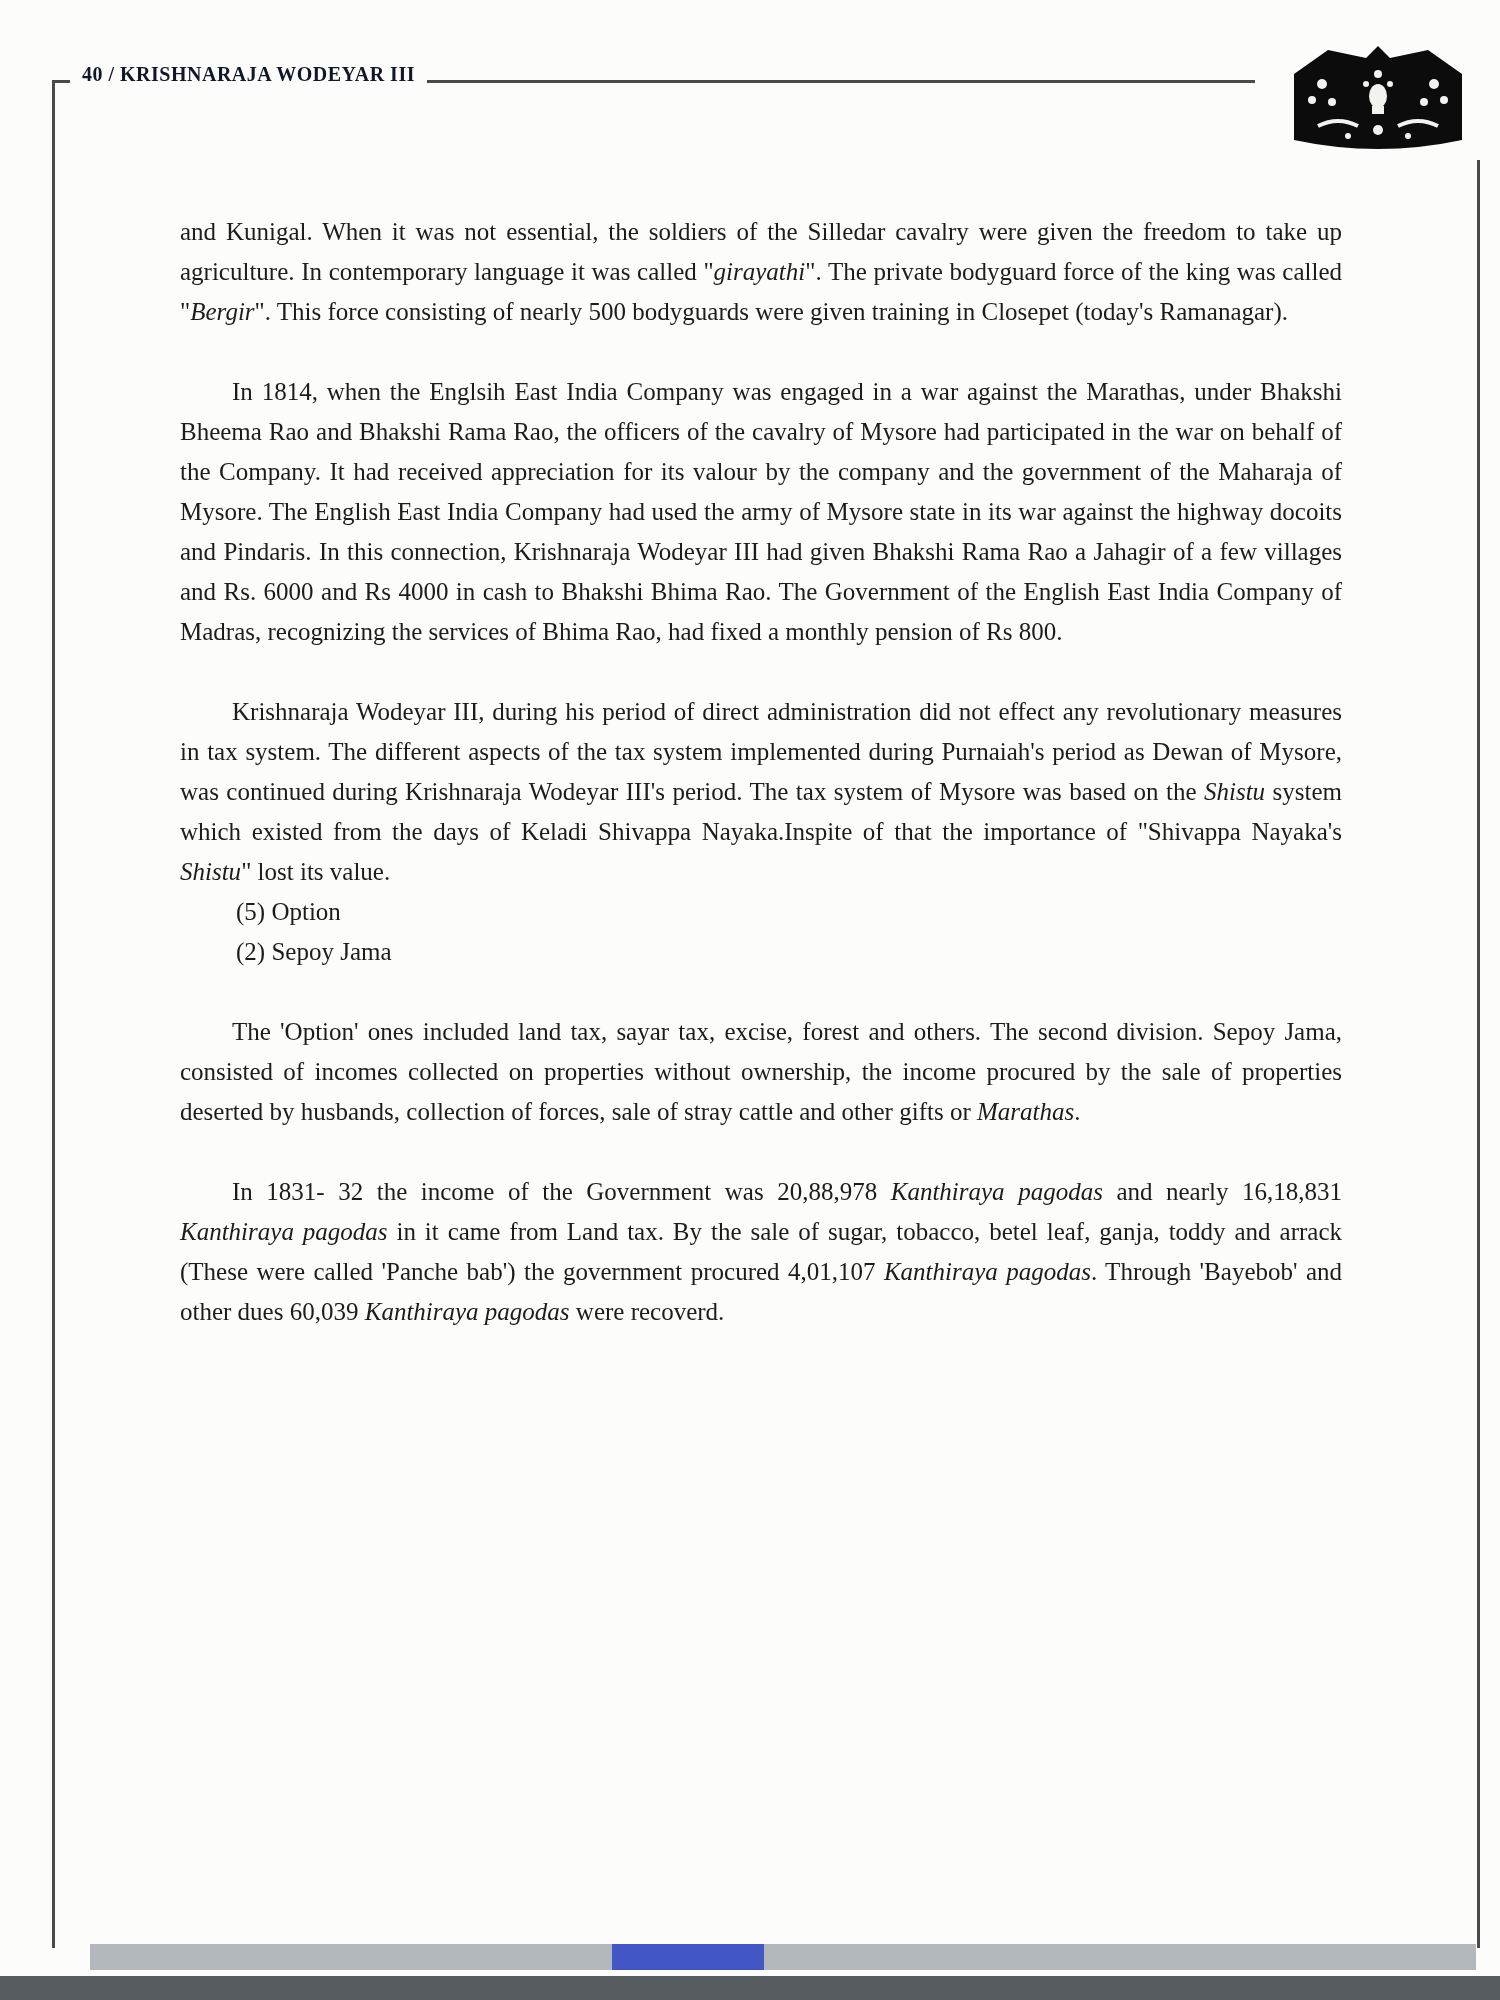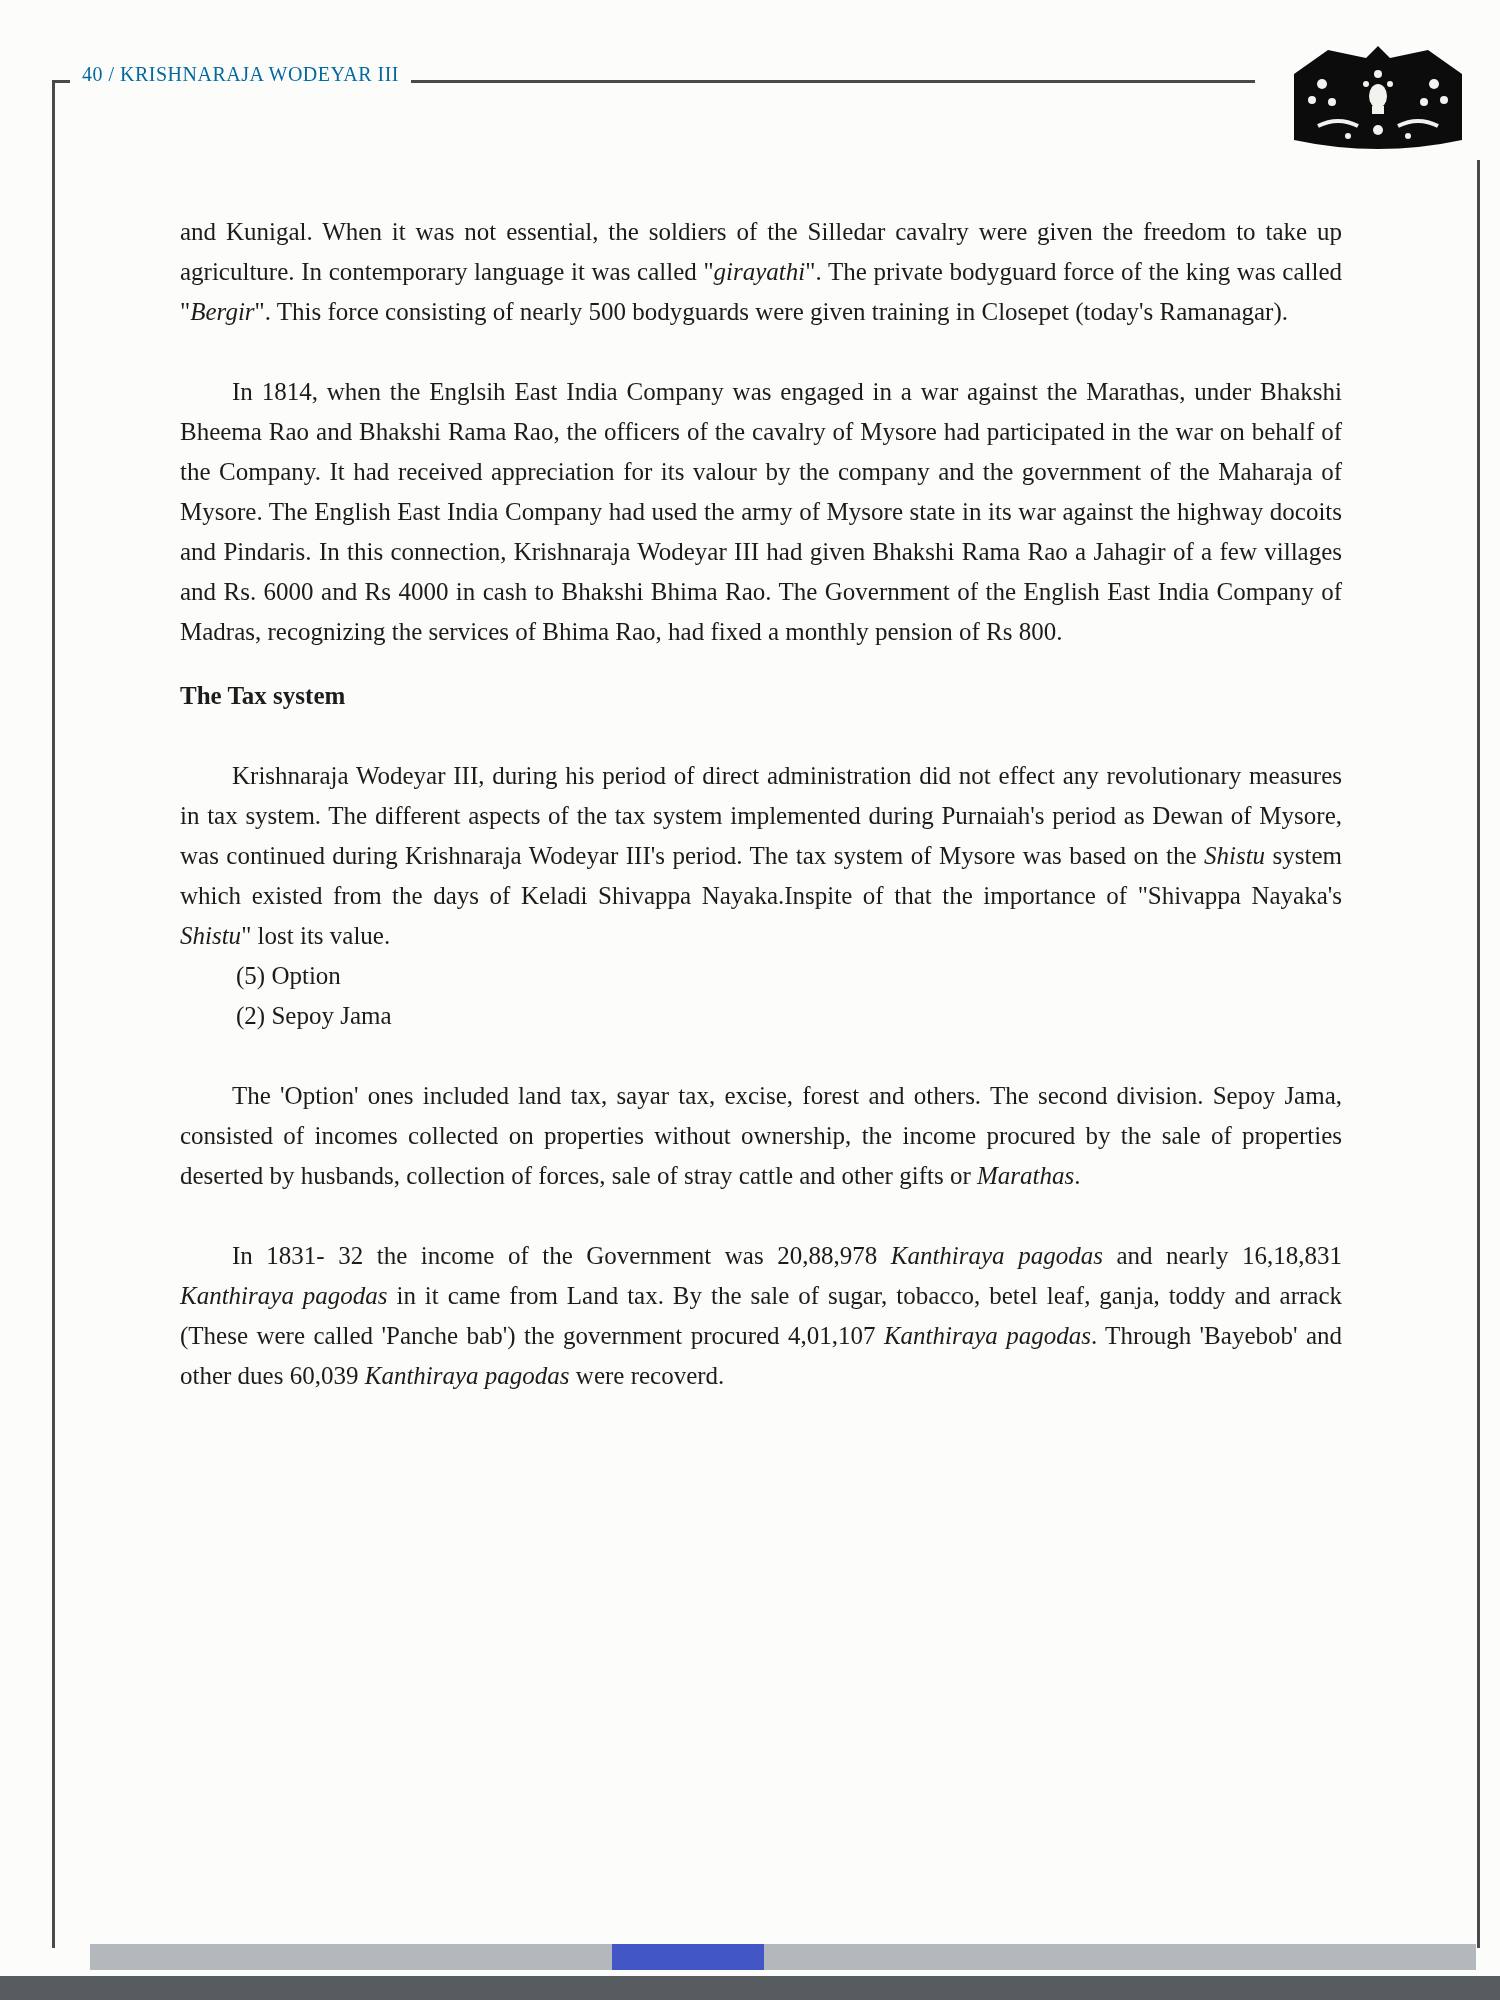--- a/index.html
+++ b/index.html
@@ -23,25 +23,25 @@
     border-top: 3px solid #4a4a48;
     border-right: 3px solid #4a4a48;
     box-sizing: border-box;
   }
   .header-text {
     position: absolute;
     left: 70px;
     top: 63px;
     background: #fcfcfa;
     padding: 0 12px;
-    font-weight: normal;
+    font-weight: bold;
     font-size: 20px;
     letter-spacing: 0.5px;
     white-space: nowrap;
-    color: #0369a1;
+    color: #0f172a;
   }
   
   .emblem-patch {
     position: absolute;
     left: 1255px;
     top: 60px;
     width: 240px;
     height: 100px;
     background: #fcfcfa;
   }
@@ -129,21 +129,20 @@
       <path d="M110 82 Q130 72 150 82" stroke="#f2f2ee" stroke-width="4" fill="none"></path>
       <circle cx="90" cy="86" r="5" fill="#f2f2ee"></circle>
       <circle cx="60" cy="92" r="3" fill="#f2f2ee"></circle>
       <circle cx="120" cy="92" r="3" fill="#f2f2ee"></circle>
     </svg>
   </div>
 
   <div class="body-text">
       <p class=""><span>and Kunigal. When it was not essential, the soldiers of the Silledar cavalry were given the freedom to take up agriculture. In contemporary language it was called "</span><em>girayathi</em><span>". The private bodyguard force of the king was called "</span><em>Bergir</em><span>". This force consisting of nearly 500 bodyguards were given training in Closepet (today's Ramanagar).</span></p>
       <p class="indent"><span>In 1814, when the Englsih East India Company was engaged in a war against the Marathas, under Bhakshi Bheema Rao and Bhakshi Rama Rao, the officers of the cavalry of Mysore had participated in the war on behalf of the Company. It had received appreciation for its valour by the company and the government of the Maharaja of Mysore. The English East India Company had used the army of Mysore state in its war against the highway docoits and Pindaris. In this connection, Krishnaraja Wodeyar III had given Bhakshi Rama Rao a Jahagir of a few villages and Rs. 6000 and Rs 4000 in cash to Bhakshi Bhima Rao. The Government of the English East India Company of Madras, recognizing the services of Bhima Rao, had fixed a monthly pension of Rs 800.</span></p>
-      <h2 class="section-heading">The Tax system</h2>
       <p class="indent"><span>Krishnaraja Wodeyar III, during his period of direct administration did not effect any revolutionary measures in tax system. The different aspects of the tax system implemented during  Purnaiah's period as Dewan of Mysore, was continued during Krishnaraja Wodeyar III's period. The tax system of Mysore was  based on the </span><em>Shistu</em><span> system which existed from the days of Keladi Shivappa Nayaka.Inspite of that the importance of "Shivappa Nayaka's </span><em>Shistu</em><span>" lost its value.</span></p>
       <p class="list-item"><span>(5) Option</span></p>
       <p class="list-item"><span>(2) Sepoy Jama</span></p>
       <p class="indent"><span>The 'Option' ones included land tax, sayar tax, excise, forest and others. The second division. Sepoy Jama, consisted of incomes collected on properties without ownership, the income procured by the sale of properties deserted by husbands, collection of forces, sale of stray cattle and other gifts or </span><em>Marathas</em><span>.</span></p>
       <p class="indent"><span>In 1831- 32 the income of the Government was 20,88,978 </span><em>Kanthiraya pagodas</em><span> and nearly 16,18,831 </span><em>Kanthiraya pagodas</em><span> in it came from Land tax. By the sale of sugar, tobacco, betel leaf, ganja, toddy and arrack (These were called 'Panche bab') the government procured 4,01,107 </span><em>Kanthiraya pagodas</em><span>. Through 'Bayebob' and other dues 60,039 </span><em>Kanthiraya pagodas</em><span> were recoverd.</span></p>
     </div>
 
   <div class="scan-bar"></div>
   <div class="scan-blue"></div>
   <div class="scan-edge"></div>

